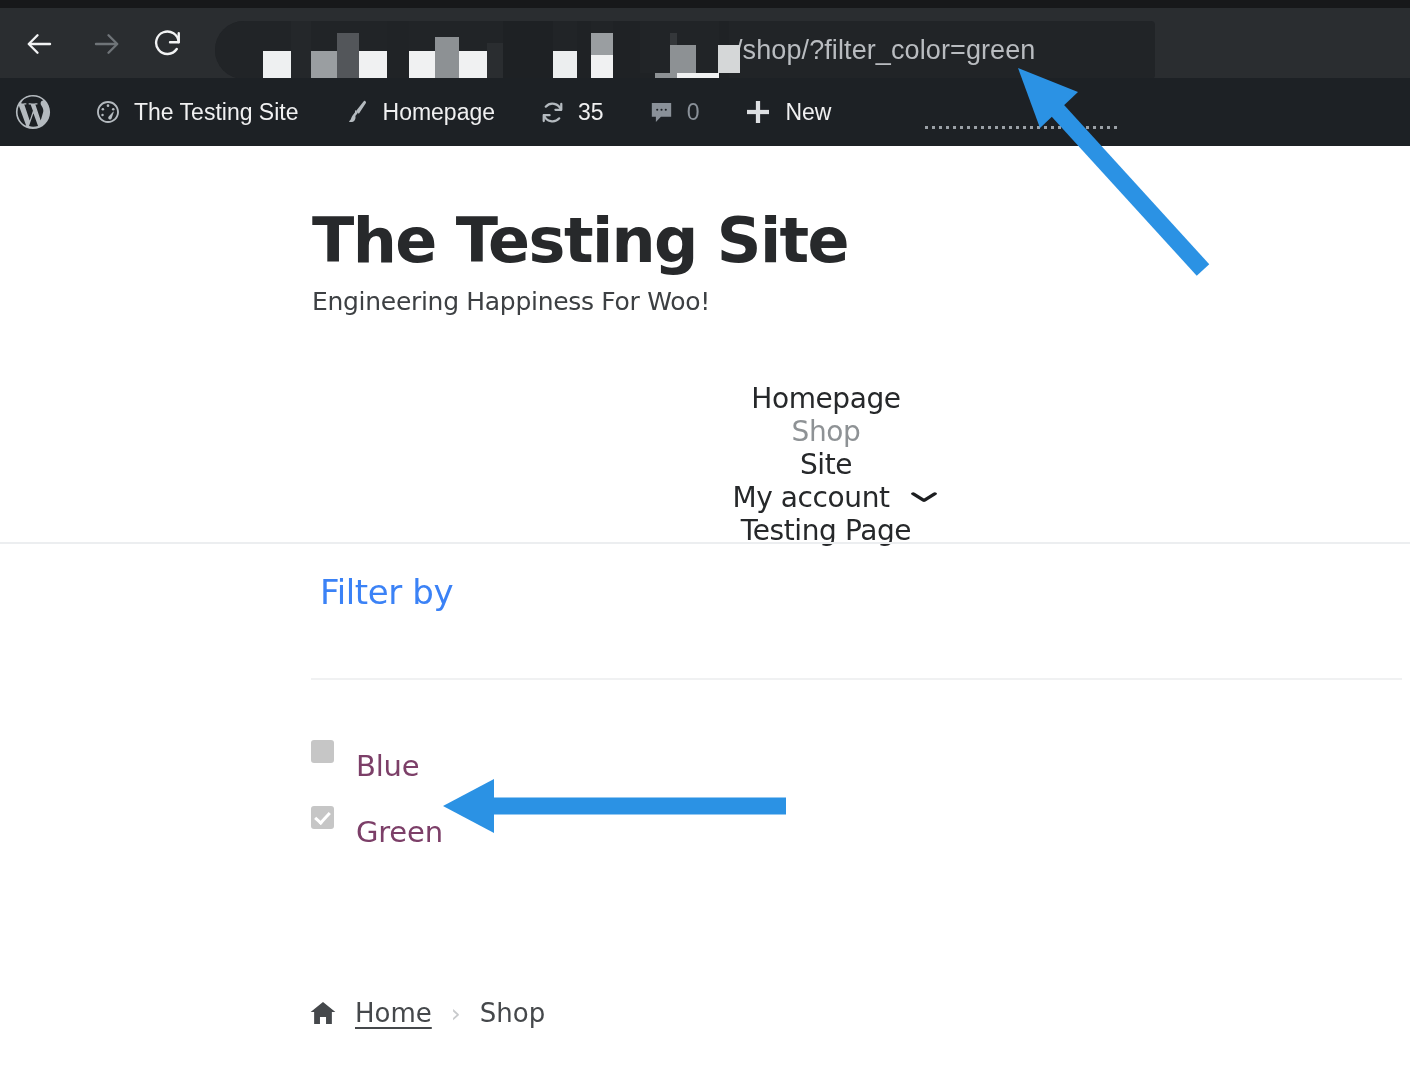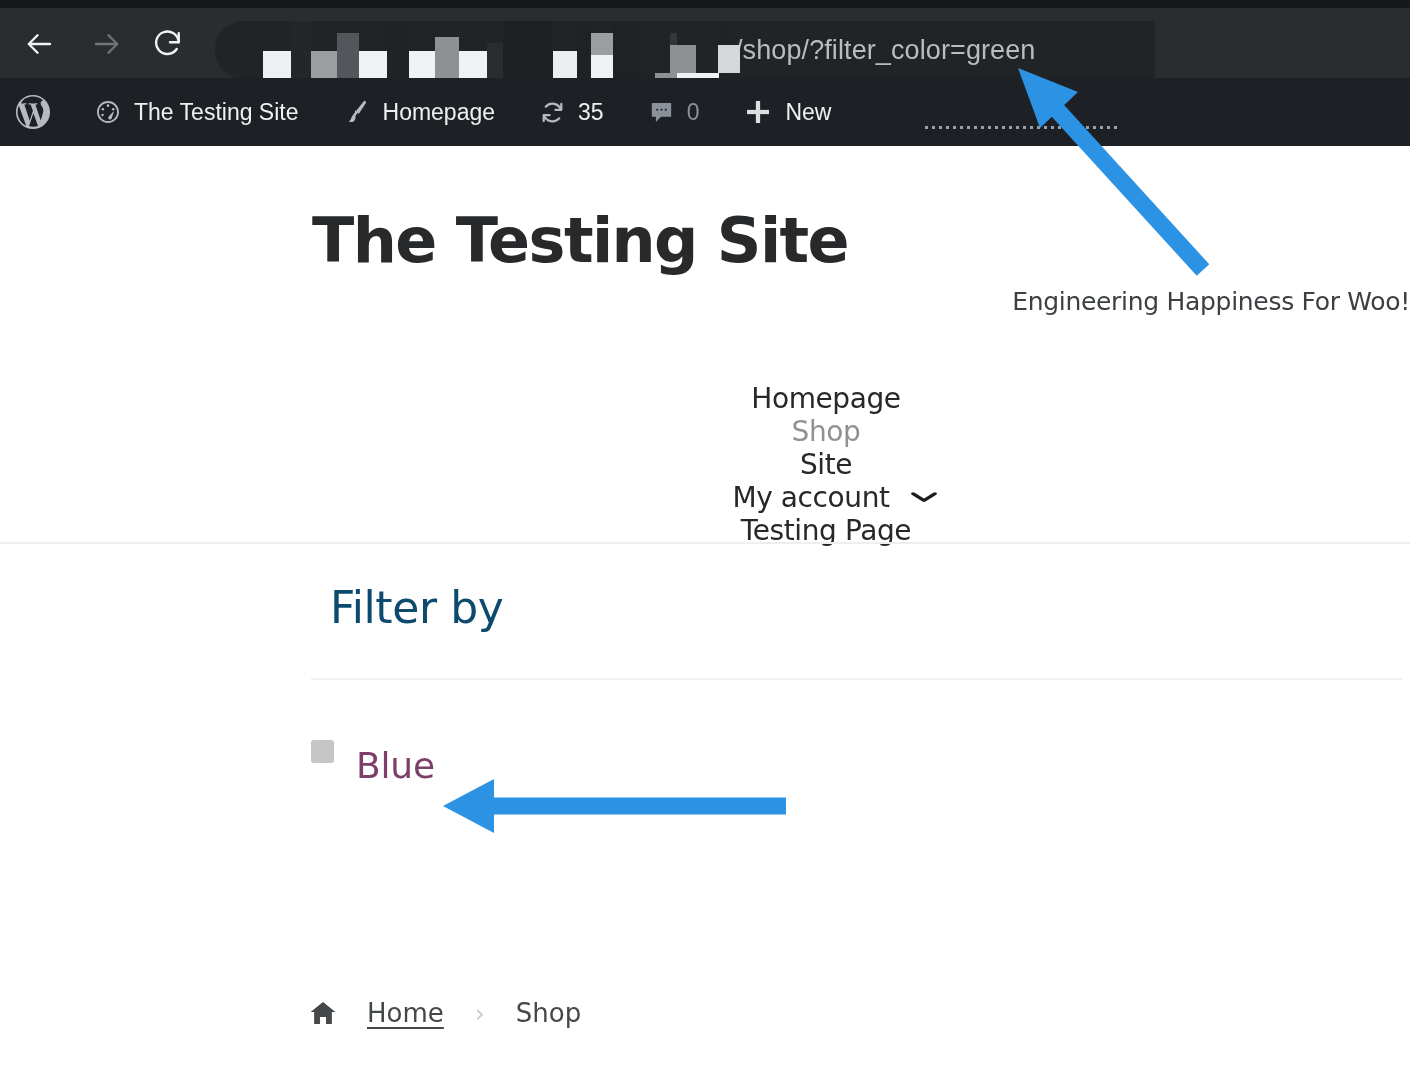--- a/index.html
+++ b/index.html
@@ -125,21 +125,20 @@
     letter-spacing: -1.6px;
     color: #27292b;
     line-height: 1.05;
   }
   .site-tagline {
     margin: 14px 0 0 0;
     font-family: "DejaVu Sans", sans-serif;
     font-size: 25px;
     color: #3d4043;
     letter-spacing: -0.3px;
-    text-align: right;
   }
 
   .mainnav {
     margin-top: 66px;
     padding-left: 312px;
     display: flex;
     align-items: center;
     height: 62px;
     flex-direction: column;
   }
@@ -172,26 +171,26 @@
     background: #eceef0;
   }
 
   .filter-section {
     position: absolute;
     left: 0;
     top: 418px;
     width: 1410px;
   }
   .filter-title {
-    margin: 18px;
+    margin: 8px;
     padding-left: 312px;
     font-family: "DejaVu Sans", sans-serif;
-    font-size: 44px;
+    font-size: 34px;
     font-weight: normal;
-    color: #0c4a6e;
+    color: #3b82f6;
     letter-spacing: -0.4px;
   }
   .divider-inner {
     position: absolute;
     left: 311px;
     top: 114px;
     width: 1091px;
     height: 2px;
     background: #f0f1f2;
   }
@@ -221,35 +220,34 @@
     position: absolute;
     left: 7px; top: 3px;
     width: 6px; height: 12px;
     border: solid #ffffff;
     border-width: 0 3px 3px 0;
     transform: rotate(42deg);
   }
   .filter-label {
     margin-left: 22px;
     font-family: "DejaVu Sans", sans-serif;
-    font-size: 36px;
+    font-size: 29px;
     color: #7c3f68;
     letter-spacing: -0.2px;
     margin-top: 29px;
   }
 
   .breadcrumb {
     position: absolute;
     left: 308px;
     top: 852px;
     display: flex;
     align-items: center;
     font-family: "DejaVu Sans", sans-serif;
     font-size: 26px;
-    gap: 12px;
   }
   .bc-home-icon { margin-right: 17px; display: flex; align-items: center; }
   .bc-link {
     color: #45484b;
     text-decoration: underline;
     text-underline-offset: 5px;
     text-decoration-thickness: 2px;
   }
   .bc-sep {
     margin: 0 19px;
@@ -434,20 +432,24 @@
 
   <section class="filter-section">
     <h2 class="filter-title">Filter by</h2>
     <div class="divider-inner"></div>
 
     <ul class="filter-list">
       <li class="filter-row">
         <span class="cbox"></span>
         <span class="filter-label">Blue</span>
       </li>
+      <li class="filter-row">
+        <span class="cbox checked"></span>
+        <span class="filter-label">Green</span>
+      </li>
     </ul>
   </section>
 
   <div class="breadcrumb">
     <span class="bc-home-icon">
       <svg width="30" height="28" viewBox="0 0 24 24" fill="#45484b">
         <path d="M12 2.6 1.4 11.1h3.0v10.3h5.0v-6.0h5.2v6.0h5.0V11.1h3.0z"></path>
       </svg>
     </span>
     <span class="bc-link">Home</span>

